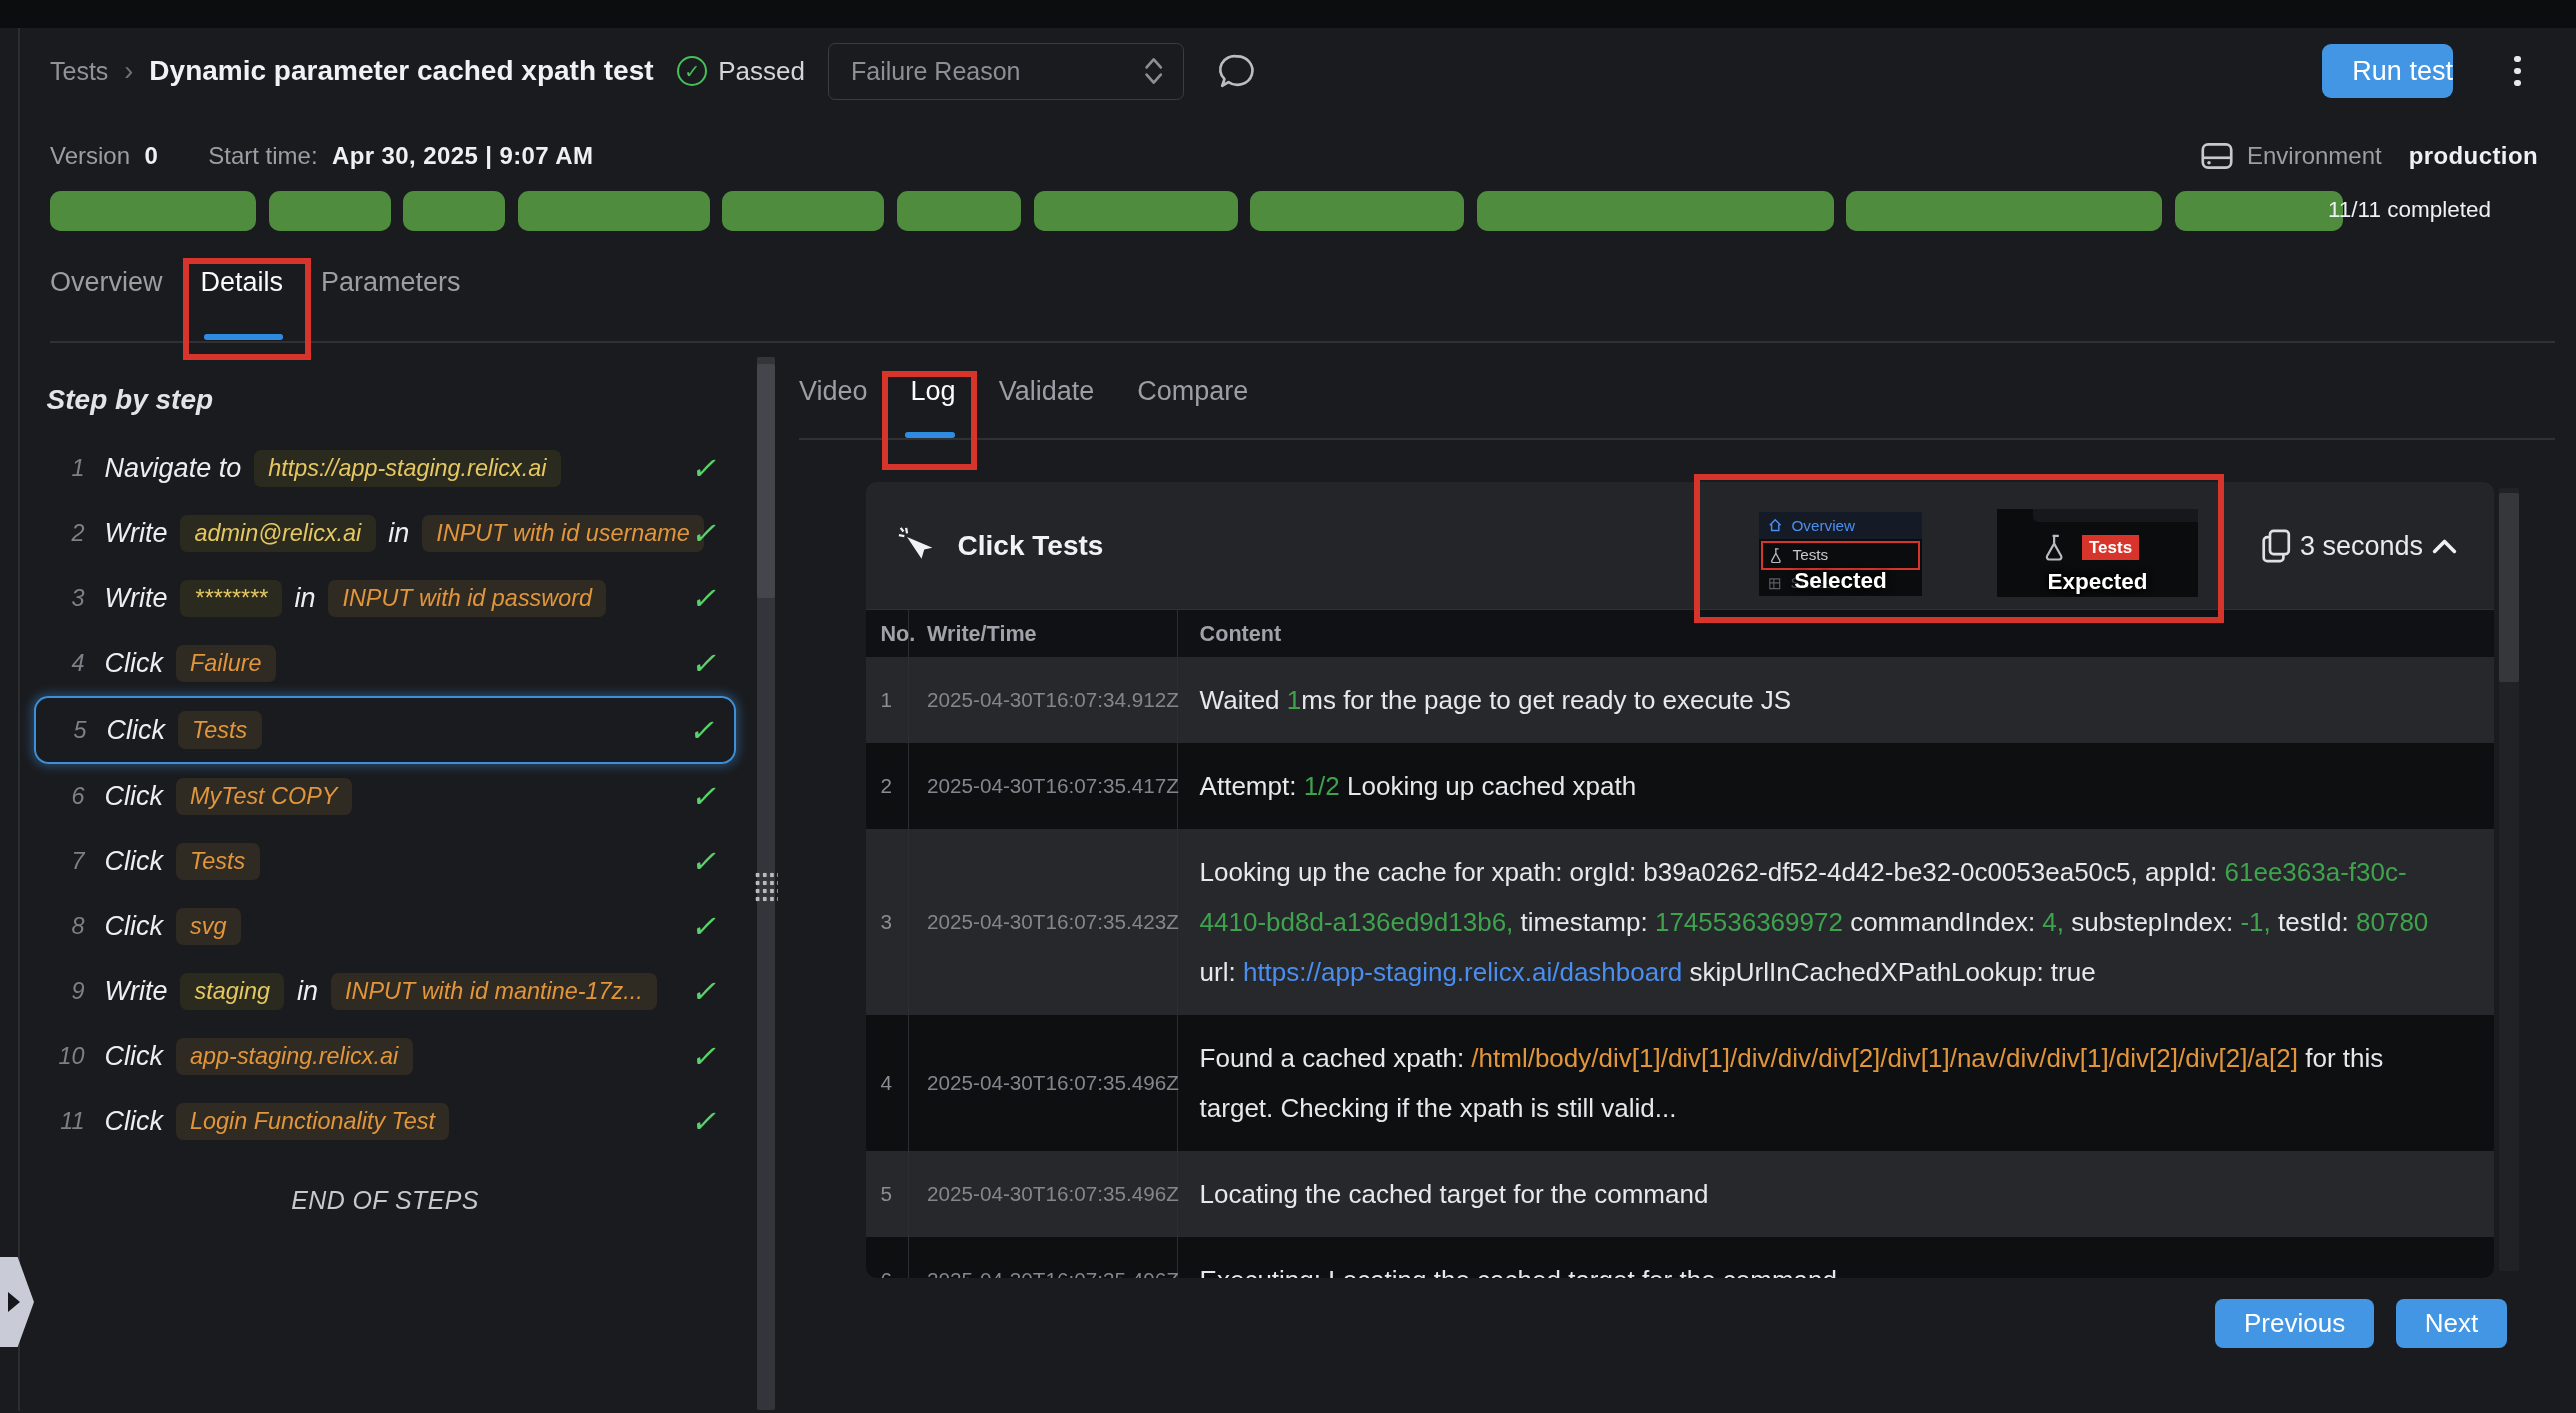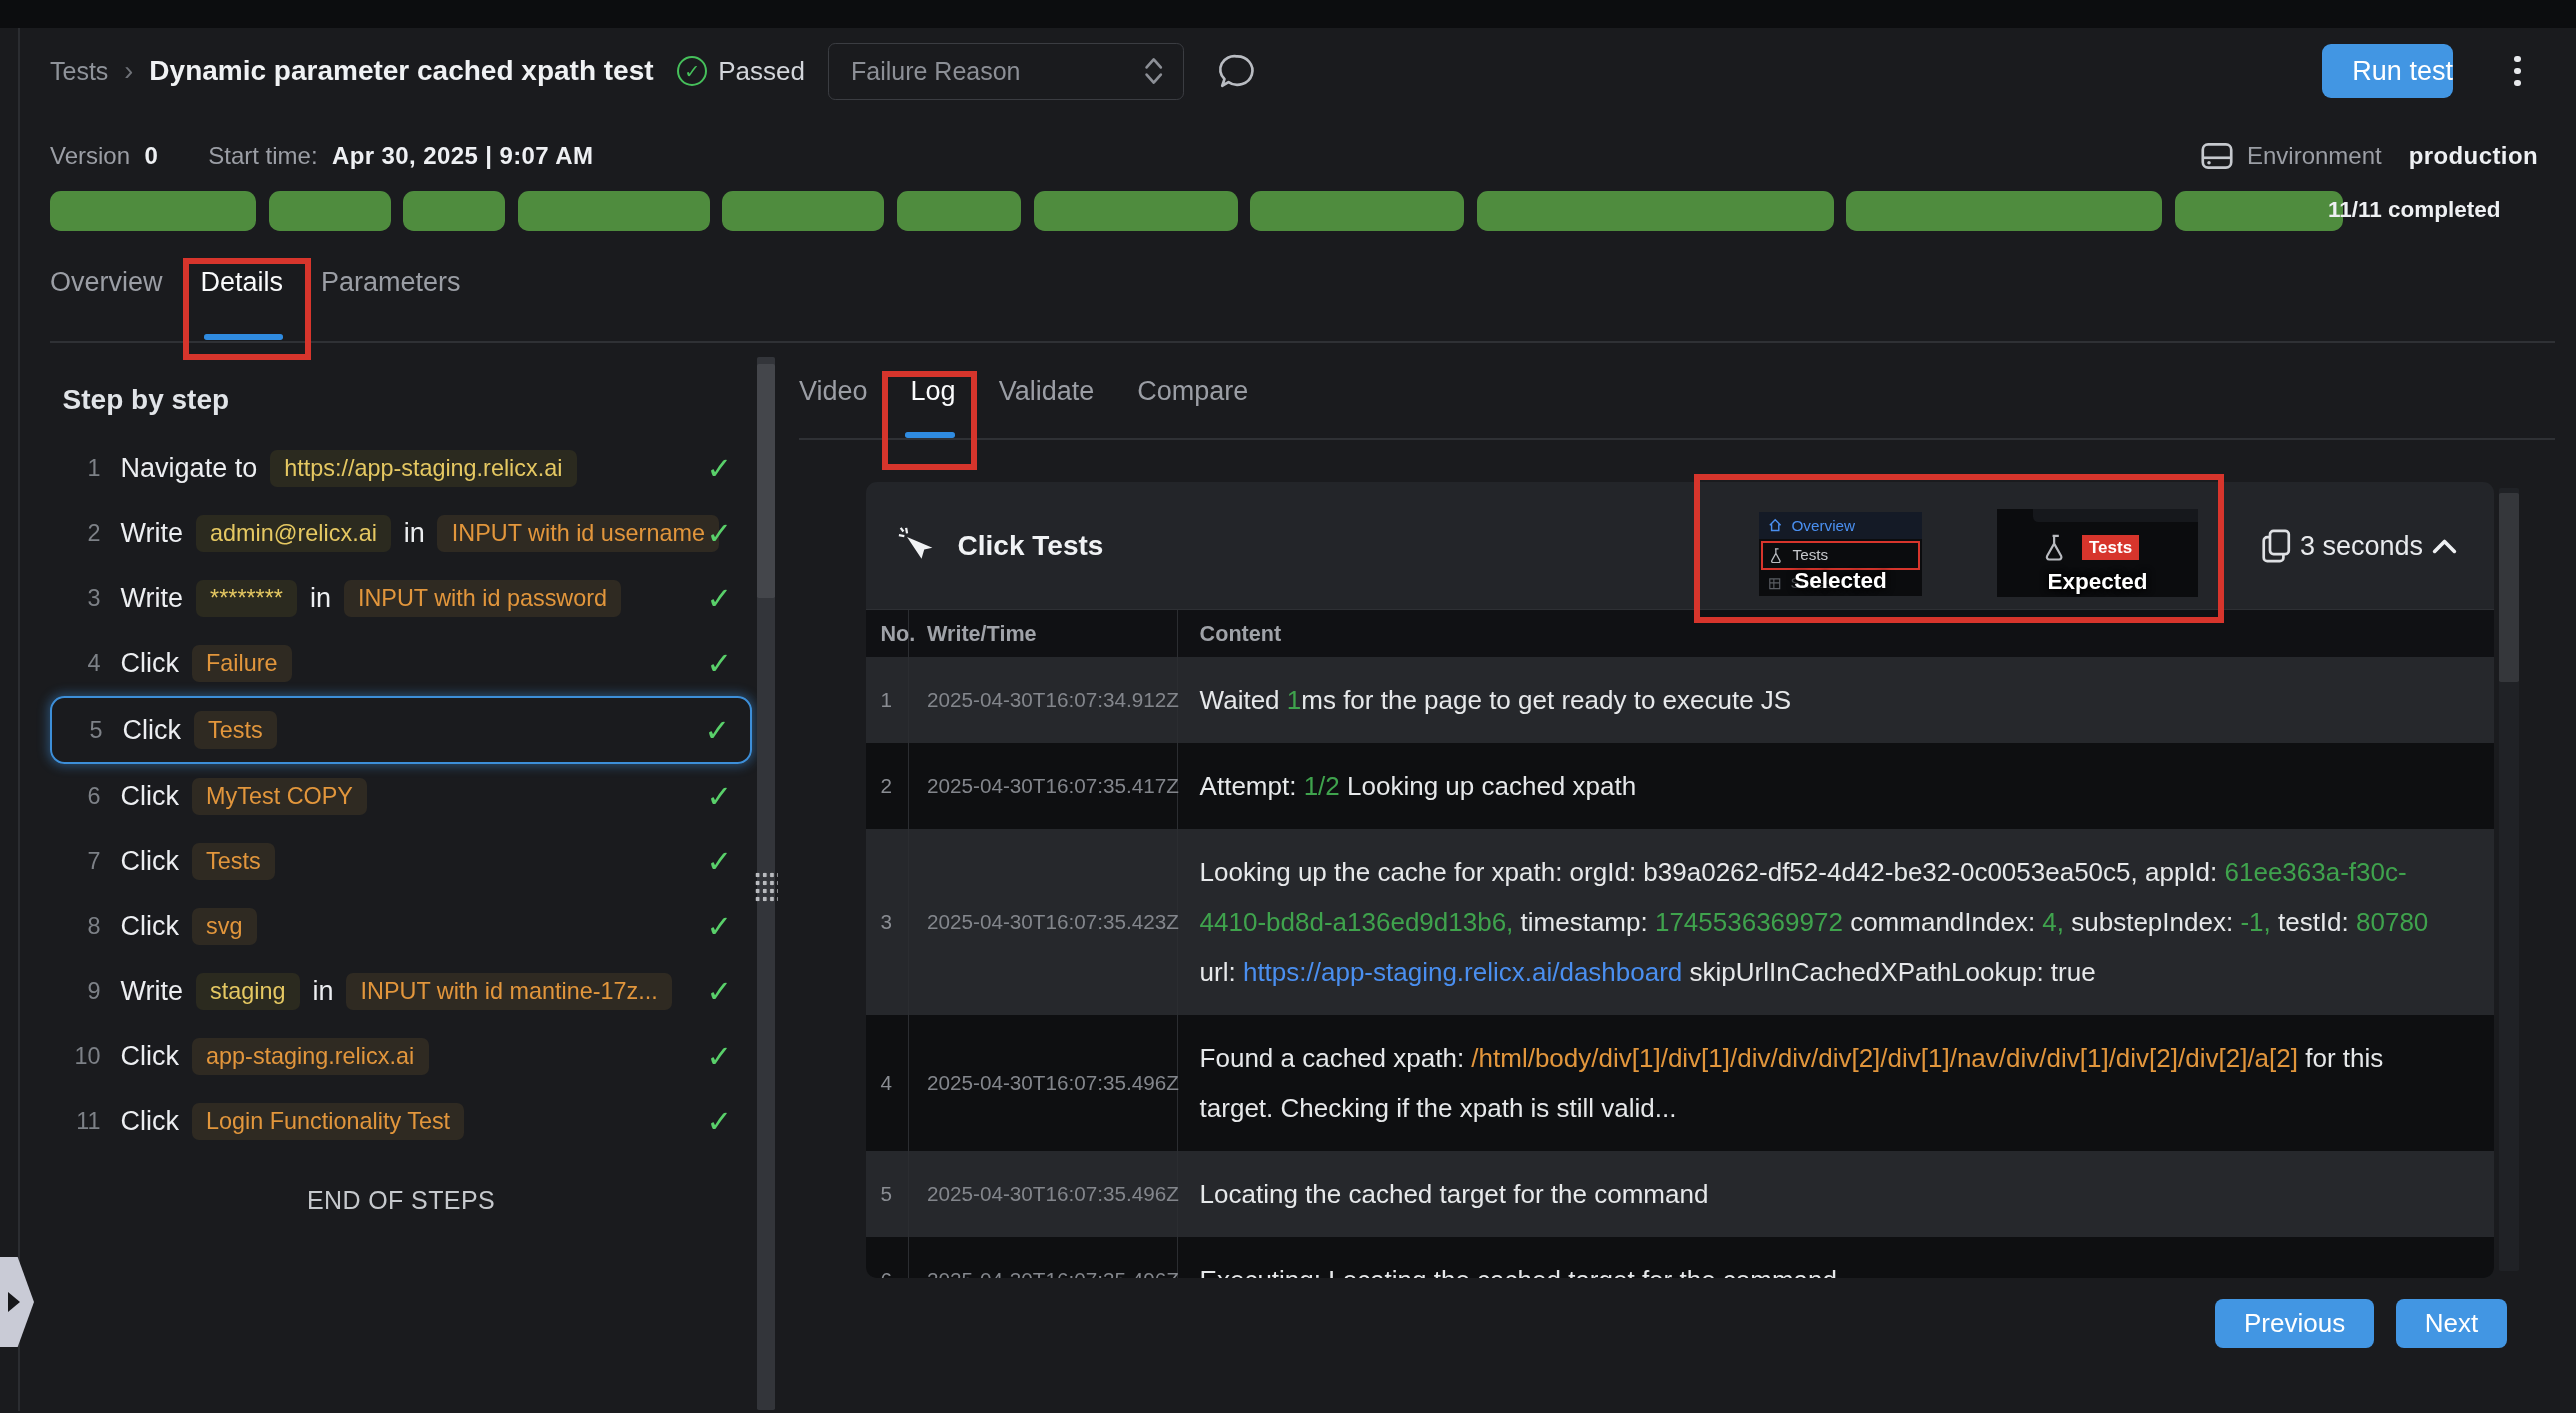--- a/index.html
+++ b/index.html
@@ -26,33 +26,33 @@
   
   .meta { position:absolute; left:50px; right:38px; top:106px; height:43px; display:flex; align-items:center; font-size:24px; }
   .meta .lbl { color:#9b9ea5; margin-right:14.4px; }
   .meta .val { color:#eef0f3; font-weight:700; letter-spacing:0.4px; }
   .meta .gap { width:50px; }
   .env { display:flex; align-items:center; gap:12.6px; margin-left:auto; }
 
   
   .progress { position:absolute; left:50px; top:163px; height:40px; display:flex; align-items:center; gap:12.6px; }
   .pseg { height:40px; background:#4f8c3e; border-radius:10.8px; }
-  .plabel { position:absolute; left:2328px; top:169px; width:225px; color:#eef0f3; font-size:22.5px; font-weight:700; white-space:nowrap; }
+  .plabel { position:absolute; left:2328px; top:169px; width:225px; color:#eef0f3; font-size:22.5px; font-weight:400; white-space:nowrap; }
 
   
   .main-tabs { position:absolute; left:50px; top:239px; display:flex; gap:38px; font-size:27px; }
   .main-tabs .tab { color:#9b9ea5; padding-bottom:27px; cursor:pointer; }
   .main-tabs .tab.active { color:#fafbfc; }
   .tabs-divider { position:absolute; left:50px; top:313px; width:2505px; height:1.8px; background:#2f3135; }
   .underline-details { position:absolute; left:204px; top:306px; width:79px; height:6.3px; background:#2f8be0; border-radius:2.7px; }
   .annot { position:absolute; border:6.3px solid #d7352c; }
   .annot-details { left:183px; top:230px; width:128px; height:102px; }
 
   
-  .steps-panel { position:absolute; left:50px; top:338px; width:702px; }
+  .steps-panel { position:absolute; left:34px; top:338px; width:702px;font-style:italic; }
   .steps-title { font-size:28px; font-weight:700; color:#e1e4e8; margin:18px 0 20px 12.6px; }
   .step-row { height:65px; display:flex; align-items:center; padding:0 20px 0 12.6px; cursor:pointer; }
   .step-row .num { width:38px; text-align:right; color:#7d8187; font-size:23.4px; margin-right:20px; flex:none; }
   .step-row .parts { display:flex; align-items:center; gap:12.6px; min-width:0; }
   .step-row .t { color:#eceef1; font-size:27px; white-space:nowrap; }
   .chip { font-size:23.4px; padding:5.4px 14.4px; border-radius:7.2px; white-space:nowrap; }
   .chip.y { color:#e5c862; background:#2b2a1f; }
   .chip.o { color:#e2963c; background:#2f2a22; }
   .step-row .chk { margin-left:auto; color:#59d06a; font-size:30.5px; padding-left:12.6px; }
   .step-row.selected { border:2.2px solid #3d8fd9; border-radius:14.4px; box-shadow:0 0 10.8px 1.8px rgba(61,143,217,.45); height:68px; }

